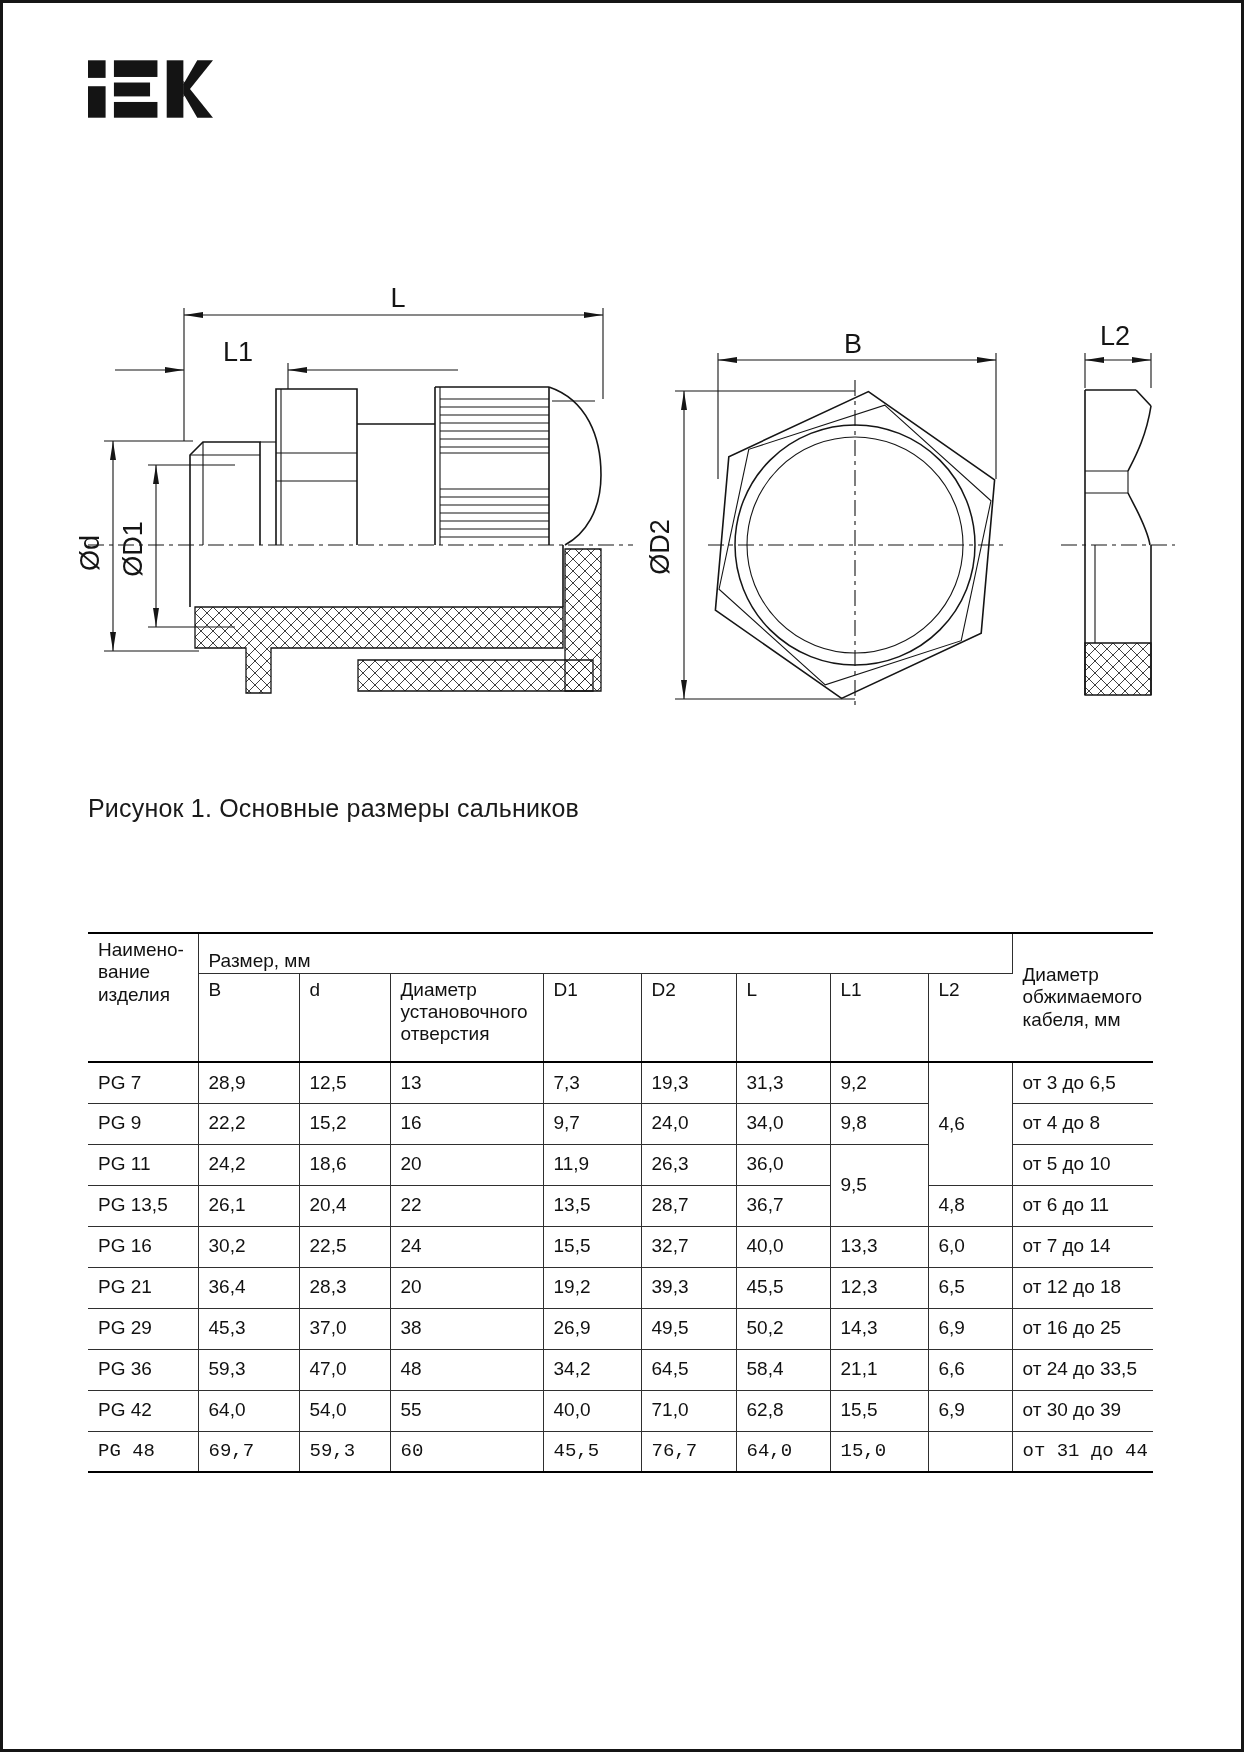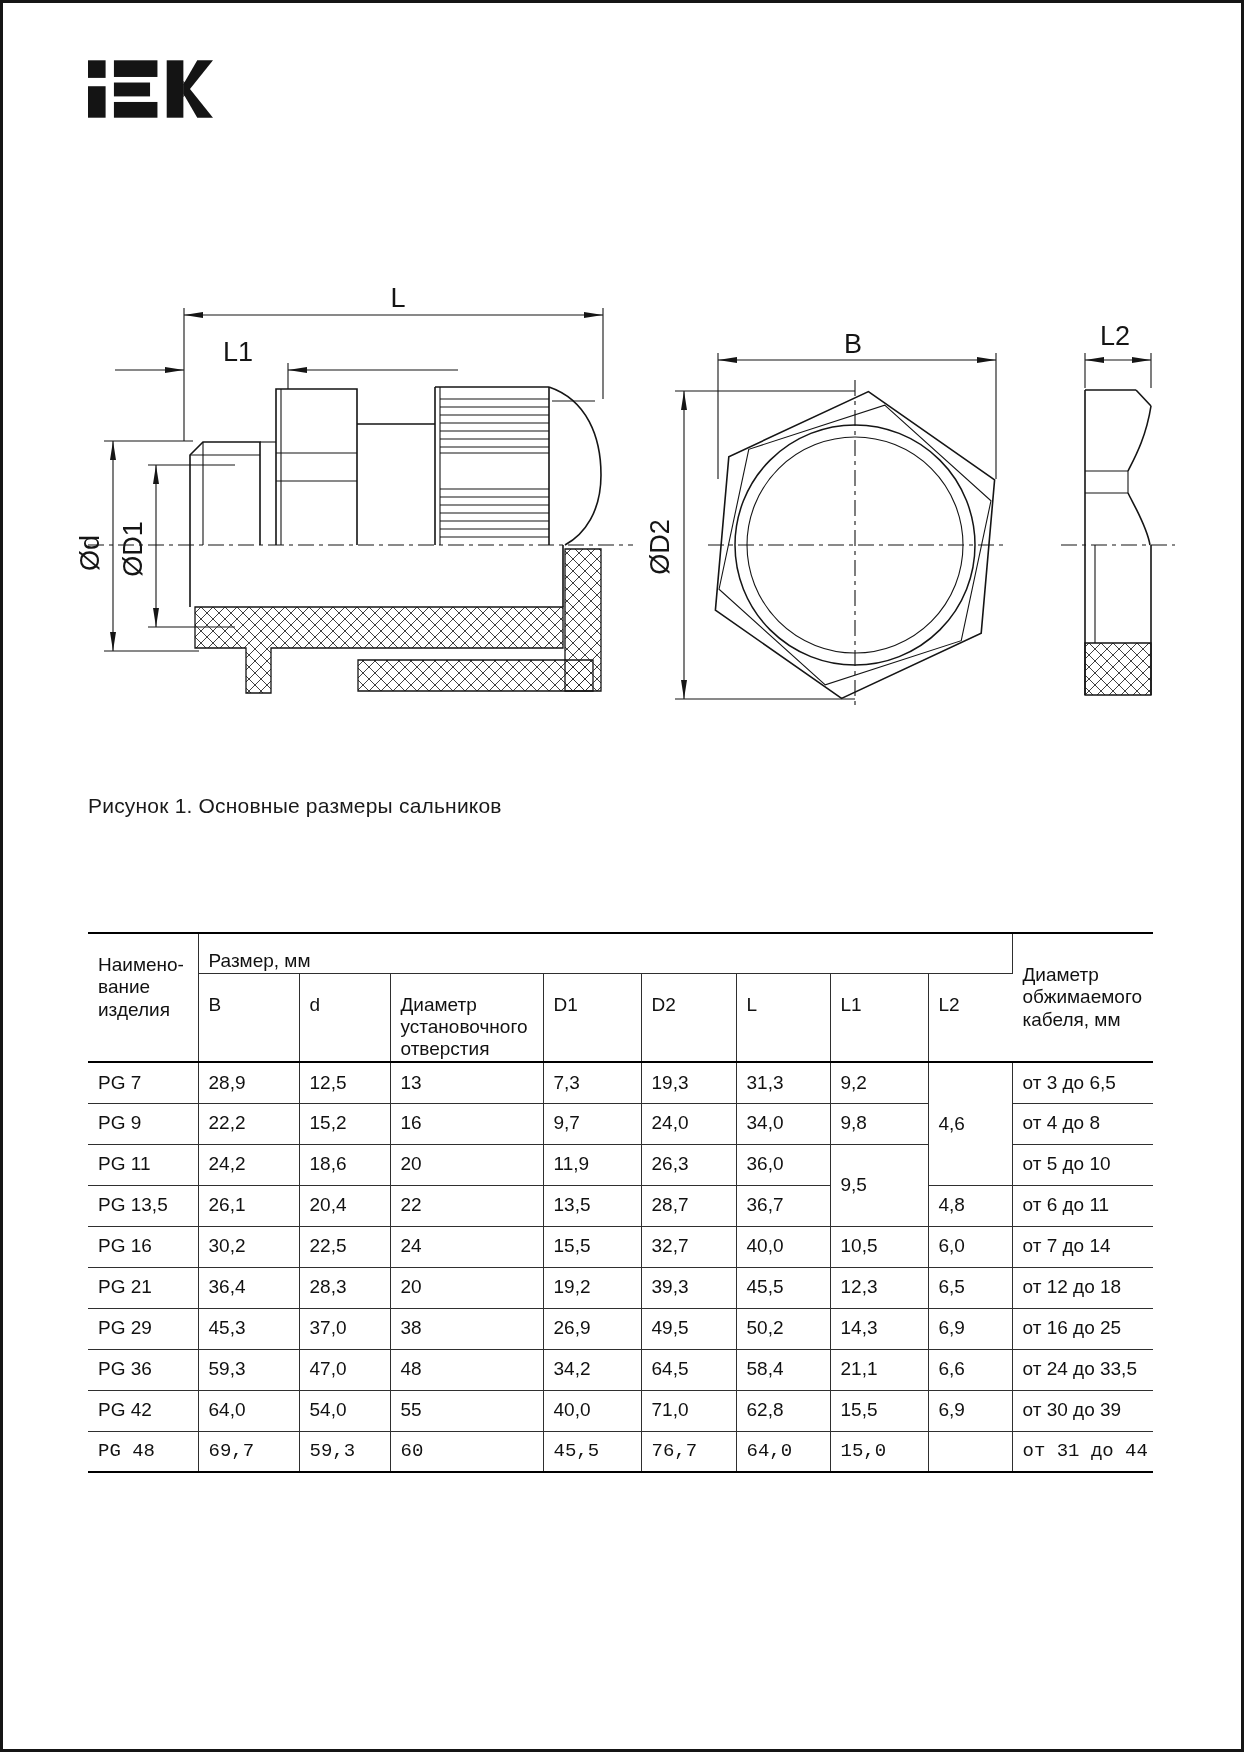--- a/index.html
+++ b/index.html
@@ -11,41 +11,41 @@
     box-sizing:border-box;
     margin:0 auto;
     font-family:"Liberation Sans", sans-serif;
     color:#111;
     overflow:hidden;
   }
   .logo{position:absolute;left:85px;top:55px;}
   .drawing{position:absolute;left:0;top:250px;}
   .caption{
     position:absolute;left:85px;top:791px;
-    font-size:21px;color:#1a1a1a;letter-spacing:0.2px;
+    font-size:25px;color:#1a1a1a;letter-spacing:0.2px;
   }
   .tablewrap{position:absolute;left:85px;top:929px;width:1065px;}
   table.dims{
     border-collapse:collapse;table-layout:fixed;width:1065px;
     border-top:2.5px solid #000;border-bottom:2.5px solid #000;
     font-size:19px;color:#111;
   }
   table.dims th, table.dims td{
     border-right:1.2px solid #2f2f2f;
     border-bottom:1.2px solid #2f2f2f;
     padding:0 0 0 10px;
     text-align:left;
     font-weight:400;
     white-space:pre-line;
     line-height:1.18;
   }
   table.dims th:last-child, table.dims td:last-child{border-right:none;}
   table.dims thead tr.h1{height:40px;}
   table.dims thead tr.h2{height:89px;}
-  table.dims thead th{vertical-align:top;padding-top:20px;}
+  table.dims thead th{vertical-align:top;padding-top:5px;}
   table.dims thead th.hsize{vertical-align:middle;padding-top:16px;}
   table.dims thead th.hcable{vertical-align:middle;padding-top:0;border-bottom:2.5px solid #000;}
   table.dims thead th.hname{border-bottom:2.5px solid #000;}
   table.dims thead tr.h2 th{border-bottom:2.5px solid #000;}
   table.dims tbody tr{height:41px;}
   table.dims tbody td{vertical-align:middle;}
   table.dims tbody tr:last-child td{border-bottom:none;font-family:Liberation Mono, monospace;}
   svg text{font-family:"Liberation Sans", sans-serif;fill:#151515;}
 </style>
 </head>
@@ -285,21 +285,21 @@
             <td>от 6 до 11</td>
           </tr>
           <tr>
             <td>PG 16</td>
             <td>30,2</td>
             <td>22,5</td>
             <td>24</td>
             <td>15,5</td>
             <td>32,7</td>
             <td>40,0</td>
-            <td>10,5</td>
+            <td>13,3</td>
             <td>6,0</td>
             <td>от 7 до 14</td>
           </tr>
           <tr>
             <td>PG 21</td>
             <td>36,4</td>
             <td>28,3</td>
             <td>20</td>
             <td>19,2</td>
             <td>39,3</td>

